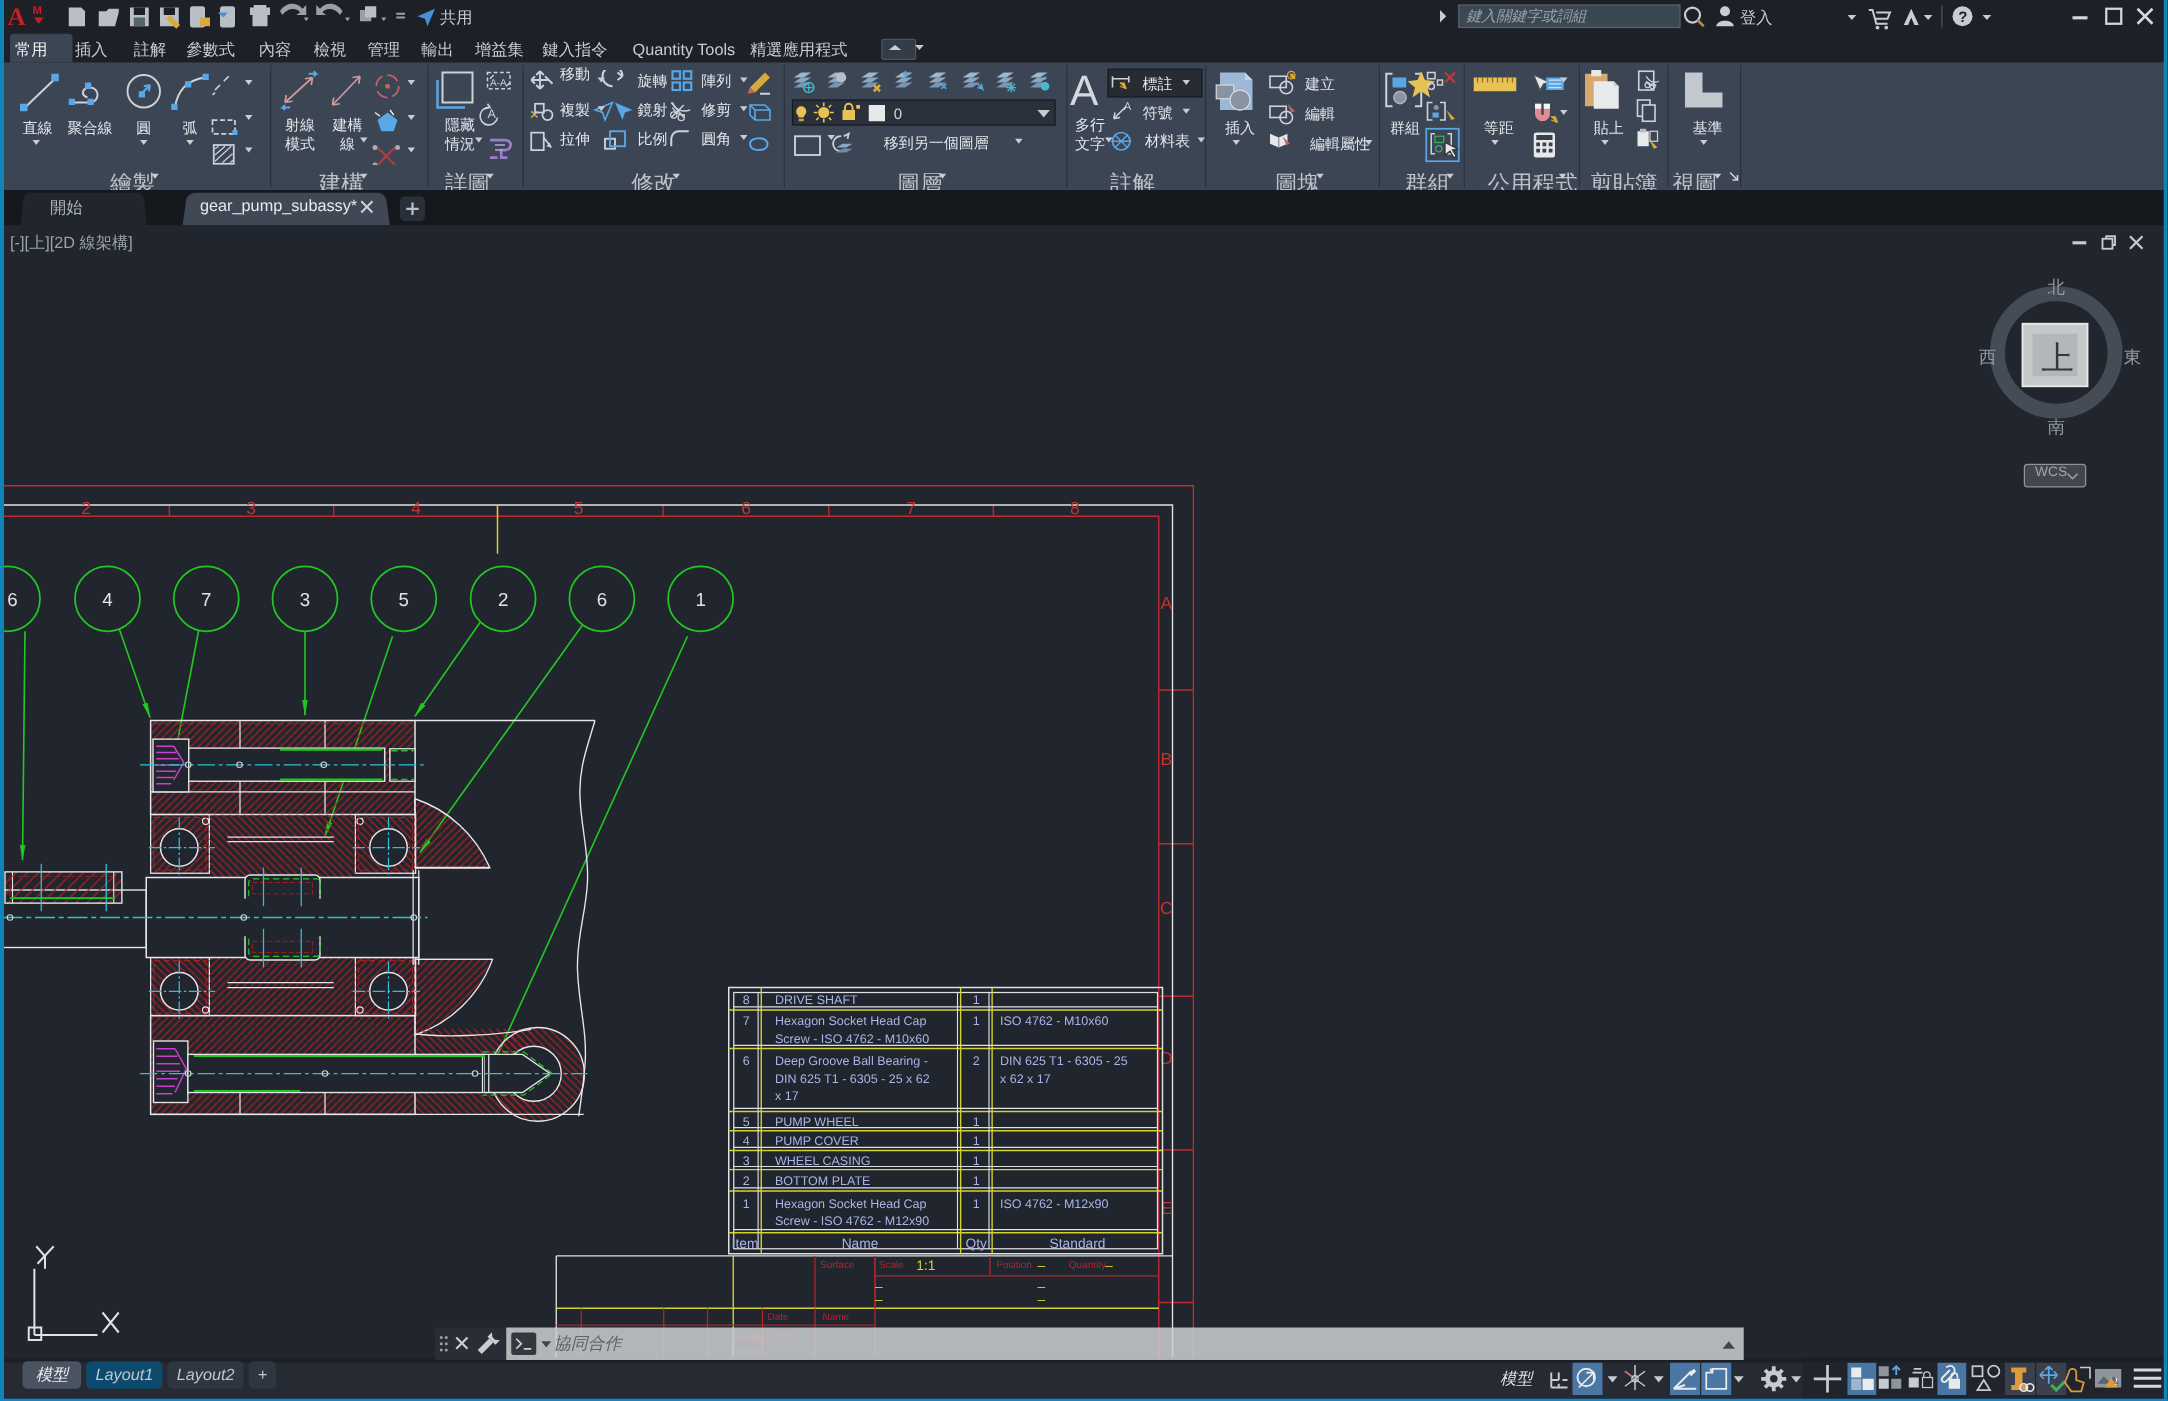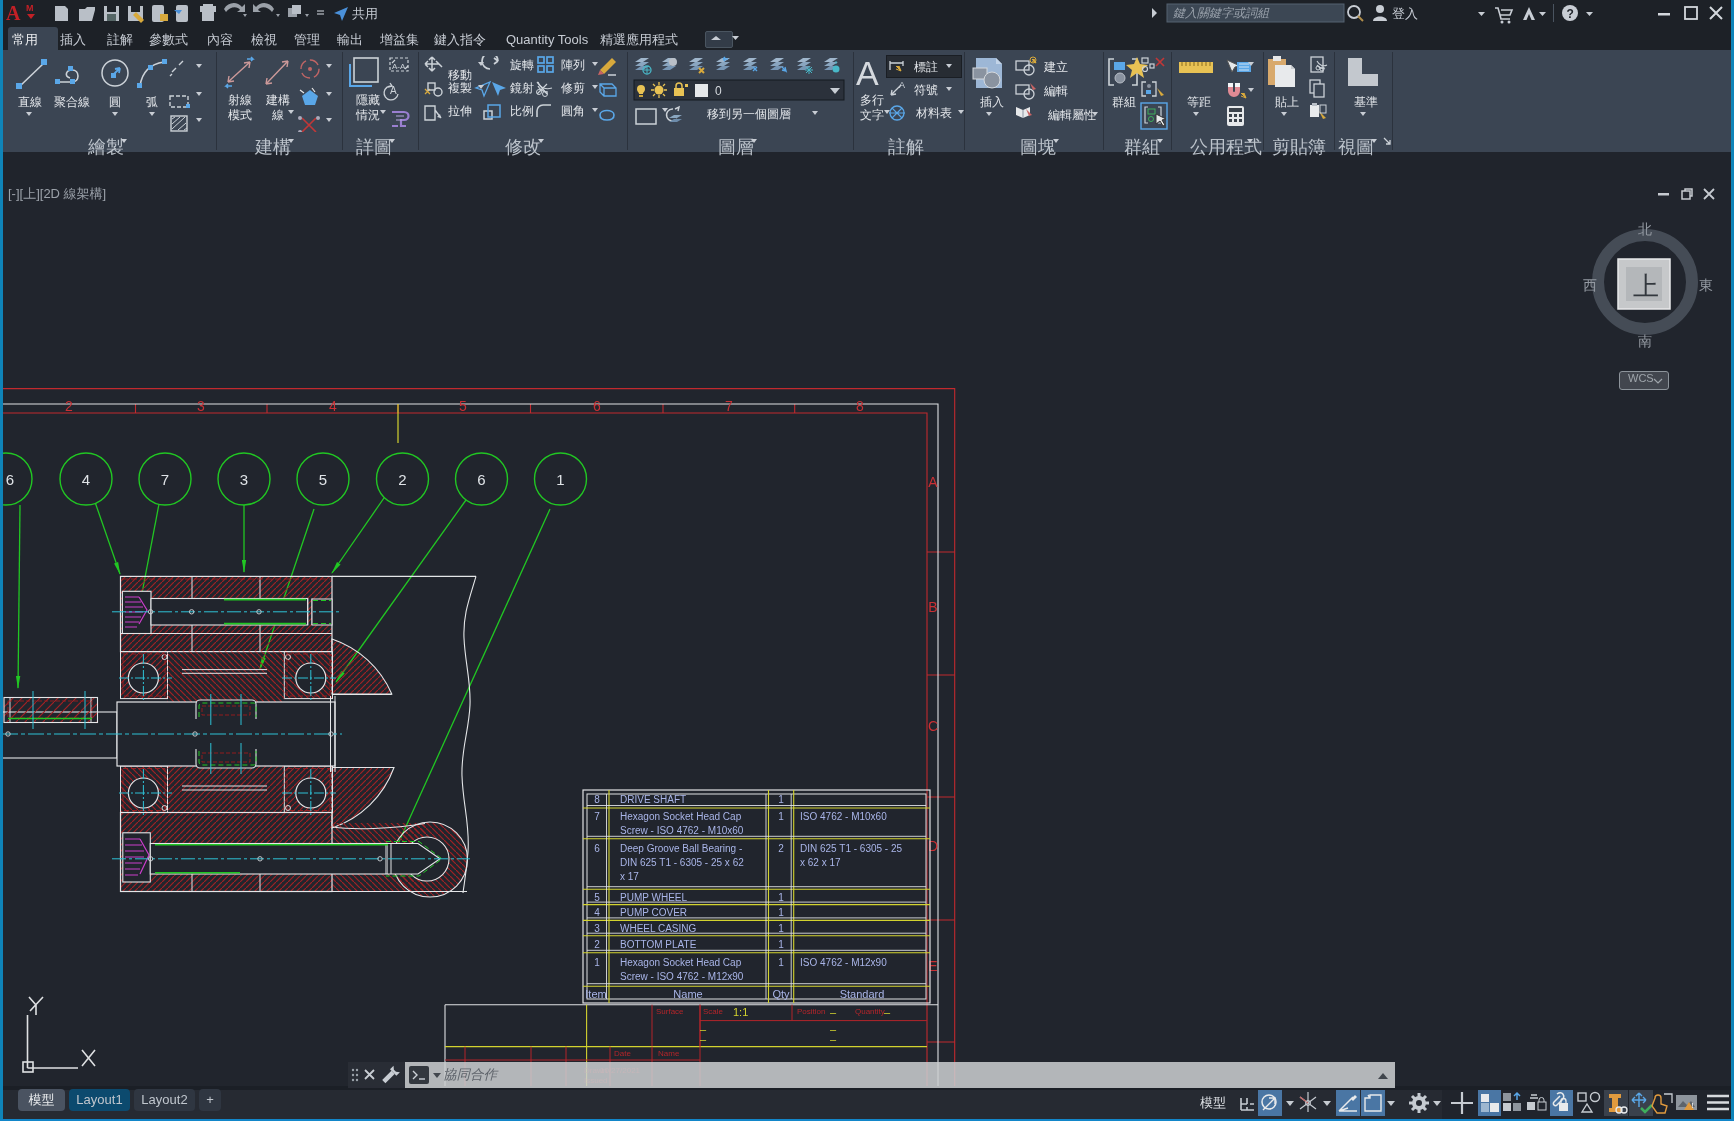--- a/index.html
+++ b/index.html
@@ -10,21 +10,21 @@
   #titlebar{left:0;top:0;width:1734px;height:27px;background:#1d2127;}
   #menurow{left:0;top:27px;width:1734px;height:23px;background:#1d2127;}
   .mtab{position:absolute;top:3px;height:20px;line-height:20px;color:#c7ccd4;font-size:13px;white-space:nowrap;}
   #ribbon{left:0;top:50px;width:1734px;height:102px;background:#3b4553;}
   .rsep{position:absolute;top:2px;width:1px;height:98px;background:#2b323d;}
   .plabel{position:absolute;top:85px;height:14px;font-size:18px;color:#bcc3cb;white-space:nowrap;}
   .btext{position:absolute;font-size:12px;color:#e3e6ea;white-space:nowrap;text-align:center;}
   .dd{position:absolute;width:0;height:0;border-left:3.5px solid transparent;border-right:3.5px solid transparent;border-top:4px solid #c8cdd4;}
   #filetabs{left:0;top:152px;width:1734px;height:28px;background:#15181d;}
   #canvas{left:0;top:180px;width:1734px;height:906px;background:#21252d;}
-  #statusbar{left:0;top:1086px;width:1442px;height:33px;background:#262a32;}
+  #statusbar{left:0;top:1086px;width:1442px;height:33px;background:#262a32;font-style:italic;}
   .ltab{position:absolute;top:3px;height:22px;line-height:22px;border-radius:4px;font-size:13px;text-align:center;}
   #blueL{left:0;top:0;width:3px;height:1121px;background:#0f84b8;z-index:50;}
   #blueR{left:1731px;top:0;width:3px;height:1121px;background:#0f84b8;z-index:50;}
   #blueB{left:0;top:1119px;width:1734px;height:2px;background:#1286c9;z-index:50;}
   #cmdbar{left:348px;top:1062px;width:1047px;height:26px;z-index:30;}
 </style>
 </head>
 <body>
 <div id="app">
 
@@ -224,21 +224,21 @@
     </g>
     <g transform="translate(0,47)">
       <path d="M3,3 h10 v14 h-10 z M13,7 l6,8" stroke="#ccd2d8" stroke-width="1.4" fill="none"></path>
           <path d="M19,15 l-4,-1 l3,-3 z" fill="#ccd2d8"></path>
       <rect x="62" y="8" width="8" height="8" fill="none" stroke="#ccd2d8" stroke-width="1.5"></rect>
           <rect x="66" y="2" width="12" height="12" fill="none" stroke="#5aa7e8" stroke-width="1.5"></rect>
       <path d="M115,14 v-6 a6,6 0 0 1 6,-6 h8" stroke="#ccd2d8" stroke-width="1.6" fill="none"></path>
       <path d="M178,12 c0,-6 14,-6 14,0 m-14,0 c0,4 3,5 7,5 m7,-5 c0,4 -3,5 -7,5" stroke="#5aa7e8" stroke-width="1.6" fill="none"></path>
     </g>
   </svg>
-  <div class="btext" style="left:445px;top:17px;width:30px">移動</div>
+  <div class="btext" style="left:445px;top:1px;width:30px">移動</div>
       <div class="dd" style="left:478px;top:12px"></div>
   <div class="btext" style="left:507px;top:7px;width:30px">旋轉</div>
   <div class="btext" style="left:558px;top:7px;width:30px">陣列</div>
       <div class="dd" style="left:592px;top:12px"></div>
   <div class="btext" style="left:445px;top:30px;width:30px">複製</div>
       <div class="dd" style="left:478px;top:35px"></div>
   <div class="btext" style="left:507px;top:30px;width:30px">鏡射</div>
   <div class="btext" style="left:558px;top:30px;width:30px">修剪</div>
       <div class="dd" style="left:592px;top:35px"></div>
   <div class="btext" style="left:445px;top:53px;width:30px">拉伸</div>
@@ -452,20 +452,33 @@
       </svg>
   <div class="btext" style="left:1350px;top:44px;width:32px">基準</div>
       <div class="dd" style="left:1360px;top:62px"></div>
   <div class="plabel" style="left:1338px">視圖</div>
       <div class="dd" style="left:1371px;top:89px"></div>
   <svg class="abs" style="left:1382px;top:86px" width="12" height="12">
         <path d="M2,2 l6,6 m0,-4 v4 h-4" stroke="#ccd2d8" stroke-width="1.3" fill="none"></path>
       </svg>
 </div>
 
+<div class="abs" id="filetabs">
+  <div class="abs" style="left:18px;top:2px;width:98px;height:26px;background:#21262d;border-radius:6px 6px 0 0;transform:perspective(20px) rotateX(2deg);"></div>
+  <div class="abs" style="left:40px;top:5px;font-size:13px;color:#aeb4bb">開始</div>
+  <div class="abs" style="left:148px;top:2px;width:162px;height:26px;background:#3f4854;border-radius:6px 6px 0 0;transform:perspective(20px) rotateX(2deg);"></div>
+  <div class="abs" style="left:160px;top:5px;font-size:13px;color:#e8eaed">gear_pump_subassy*</div>
+  <svg class="abs" style="left:288px;top:8px" width="12" height="12">
+        <path d="M1,1 l9,9 M10,1 l-9,9" stroke="#cdd2d8" stroke-width="1.6"></path>
+      </svg>
+  <div class="abs" style="left:320px;top:5px;width:20px;height:20px;background:#2a3039;border-radius:4px"></div>
+  <svg class="abs" style="left:320px;top:5px" width="20" height="20">
+        <path d="M10,5 v10 M5,10 h10" stroke="#b9bfc6" stroke-width="1.8"></path>
+      </svg>
+</div>
 
 <div class="abs" id="canvas">
   <div class="abs" style="left:8px;top:5px;font-size:13px;color:#9ba1a9">[-][上][2D 線架構]</div>
   <svg class="abs" style="left:1655px;top:8px" width="70" height="14">
     <rect x="3" y="5" width="11" height="2.5" fill="#c6cad0"></rect>
     <rect x="27" y="3" width="8" height="8" fill="none" stroke="#c6cad0" stroke-width="1.5"></rect>
         <path d="M30,3 v-2 h7 v7 h-2" stroke="#c6cad0" stroke-width="1.5" fill="none"></path>
     <path d="M49,1 l10,10 M59,1 l-10,10" stroke="#c6cad0" stroke-width="1.8"></path>
   </svg>
 

